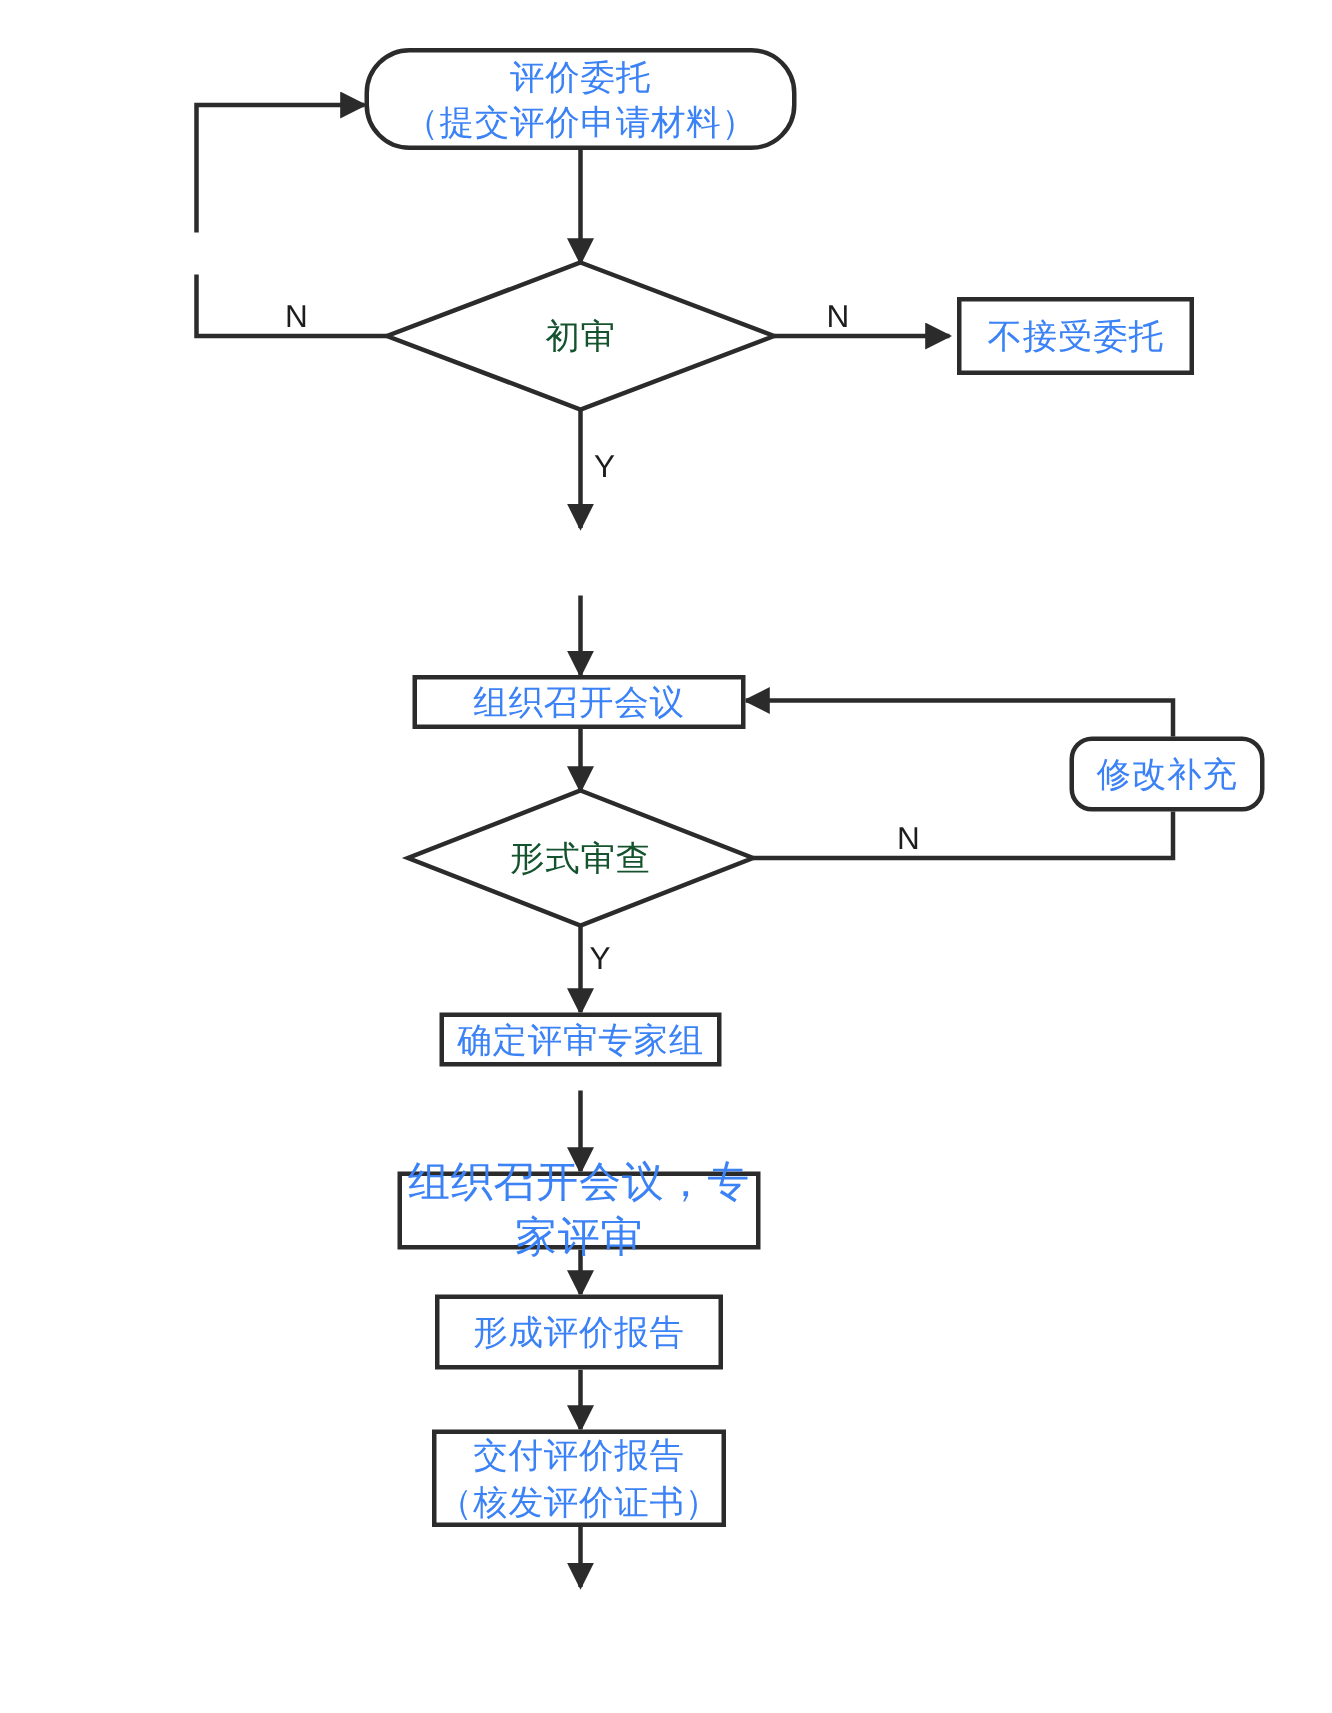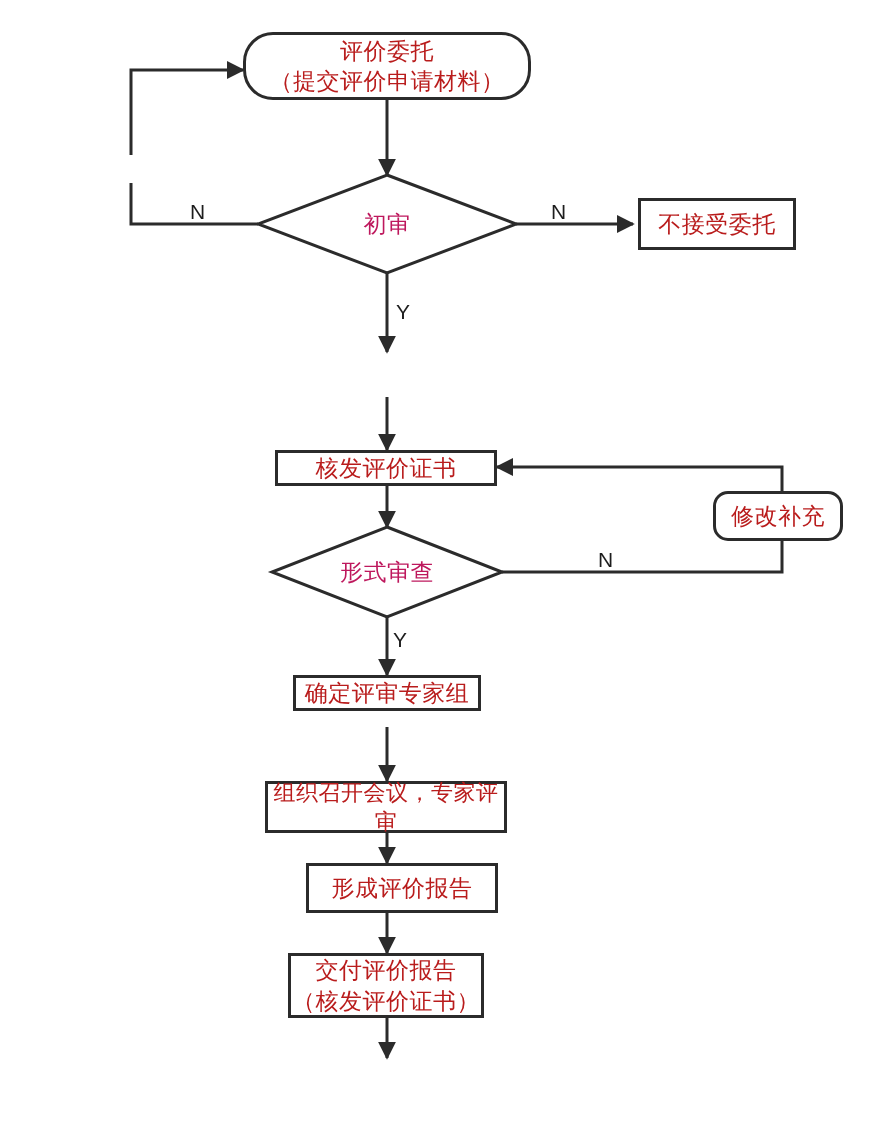--- a/index.html
+++ b/index.html
@@ -24,21 +24,21 @@
     width: 888px;
     height: 1142px;
   }
   .node {
     position: absolute;
     box-sizing: border-box;
     display: flex;
     align-items: center;
     justify-content: center;
     text-align: center;
-    color: #b91c1c;
+    color: #3b82f6;
     background: #ffffff;
     z-index: 3;
   }
   .node-process {
     border: 3px solid #2b2b2b;
   }
   .node-terminal {
     border: 3px solid #2b2b2b;
     border-radius: 30px;
   }
@@ -50,32 +50,32 @@
   .node-decision {
     position: absolute;
     z-index: 3;
     display: flex;
     align-items: center;
     justify-content: center;
   }
   .decision-text {
     position: relative;
     z-index: 4;
-    color: #be185d;
+    color: #14532d;
     letter-spacing: 0.5px;
   }
   .edge-label {
     position: absolute;
     z-index: 4;
     color: #1d1d1d;
     background: transparent;
     font-size: 21px;
     letter-spacing: 0.5px;
   }
-  .fs-22 { font-size: 22px; }
+  .fs-22 { font-size: 28px; }
   .fs-23 { font-size: 23px; }
 </style>
 </head>
 <body>
 
 <div id="flowchart-canvas">
 
   <svg id="edges-layer" viewBox="0 0 888 1142" width="888" height="1142" xmlns="http://www.w3.org/2000/svg">
     <defs>
       <marker id="arrow" viewBox="0 0 10 10" refX="9" refY="5" markerWidth="6" markerHeight="6" orient="auto-start-reverse">
@@ -127,40 +127,40 @@
   <div class="node-decision" style="left:258px; top:175px; width:258px; height:98px;">
     <span class="decision-text fs-23">初审</span>
   </div>
 
   <div class="node node-process" style="left:638px; top:198px; width:158px; height:52px;">
     <span class="node-label fs-23">不接受委托</span>
   </div>
 
 
   <div class="node node-process" style="left:275px; top:450px; width:222px; height:36px;">
-    <span class="node-label fs-23">核发评价证书</span>
+    <span class="node-label fs-23">组织召开会议</span>
   </div>
 
   <div class="node node-process" style="left:713px; top:491px; width:130px; height:50px;border-radius:15px;">
     <span class="node-label fs-23">修改补充</span>
   </div>
 
   <div class="node-decision" style="left:272px; top:527px; width:230px; height:90px;">
     <span class="decision-text fs-23">形式审查</span>
   </div>
 
   <div class="node node-process" style="left:293px; top:675px; width:188px; height:36px;">
     <span class="node-label fs-23">确定评审专家组</span>
   </div>
 
   <div class="node node-process" style="left:265px; top:781px; width:242px; height:52px;">
     <span class="node-label fs-22">组织召开会议，专家评审</span>
   </div>
 
-  <div class="node node-process" style="left:290px; top:863px; width:192px; height:50px;margin-left:16px;">
+  <div class="node node-process" style="left:290px; top:863px; width:192px; height:50px;">
     <span class="node-label fs-23">形成评价报告</span>
   </div>
 
   <div class="node node-process" style="left:288px; top:953px; width:196px; height:65px;">
     <span class="node-label fs-23">交付评价报告
 （核发评价证书）</span>
   </div>
 
 
   <span class="edge-label" style="left:190px; top:200px;">N</span>

